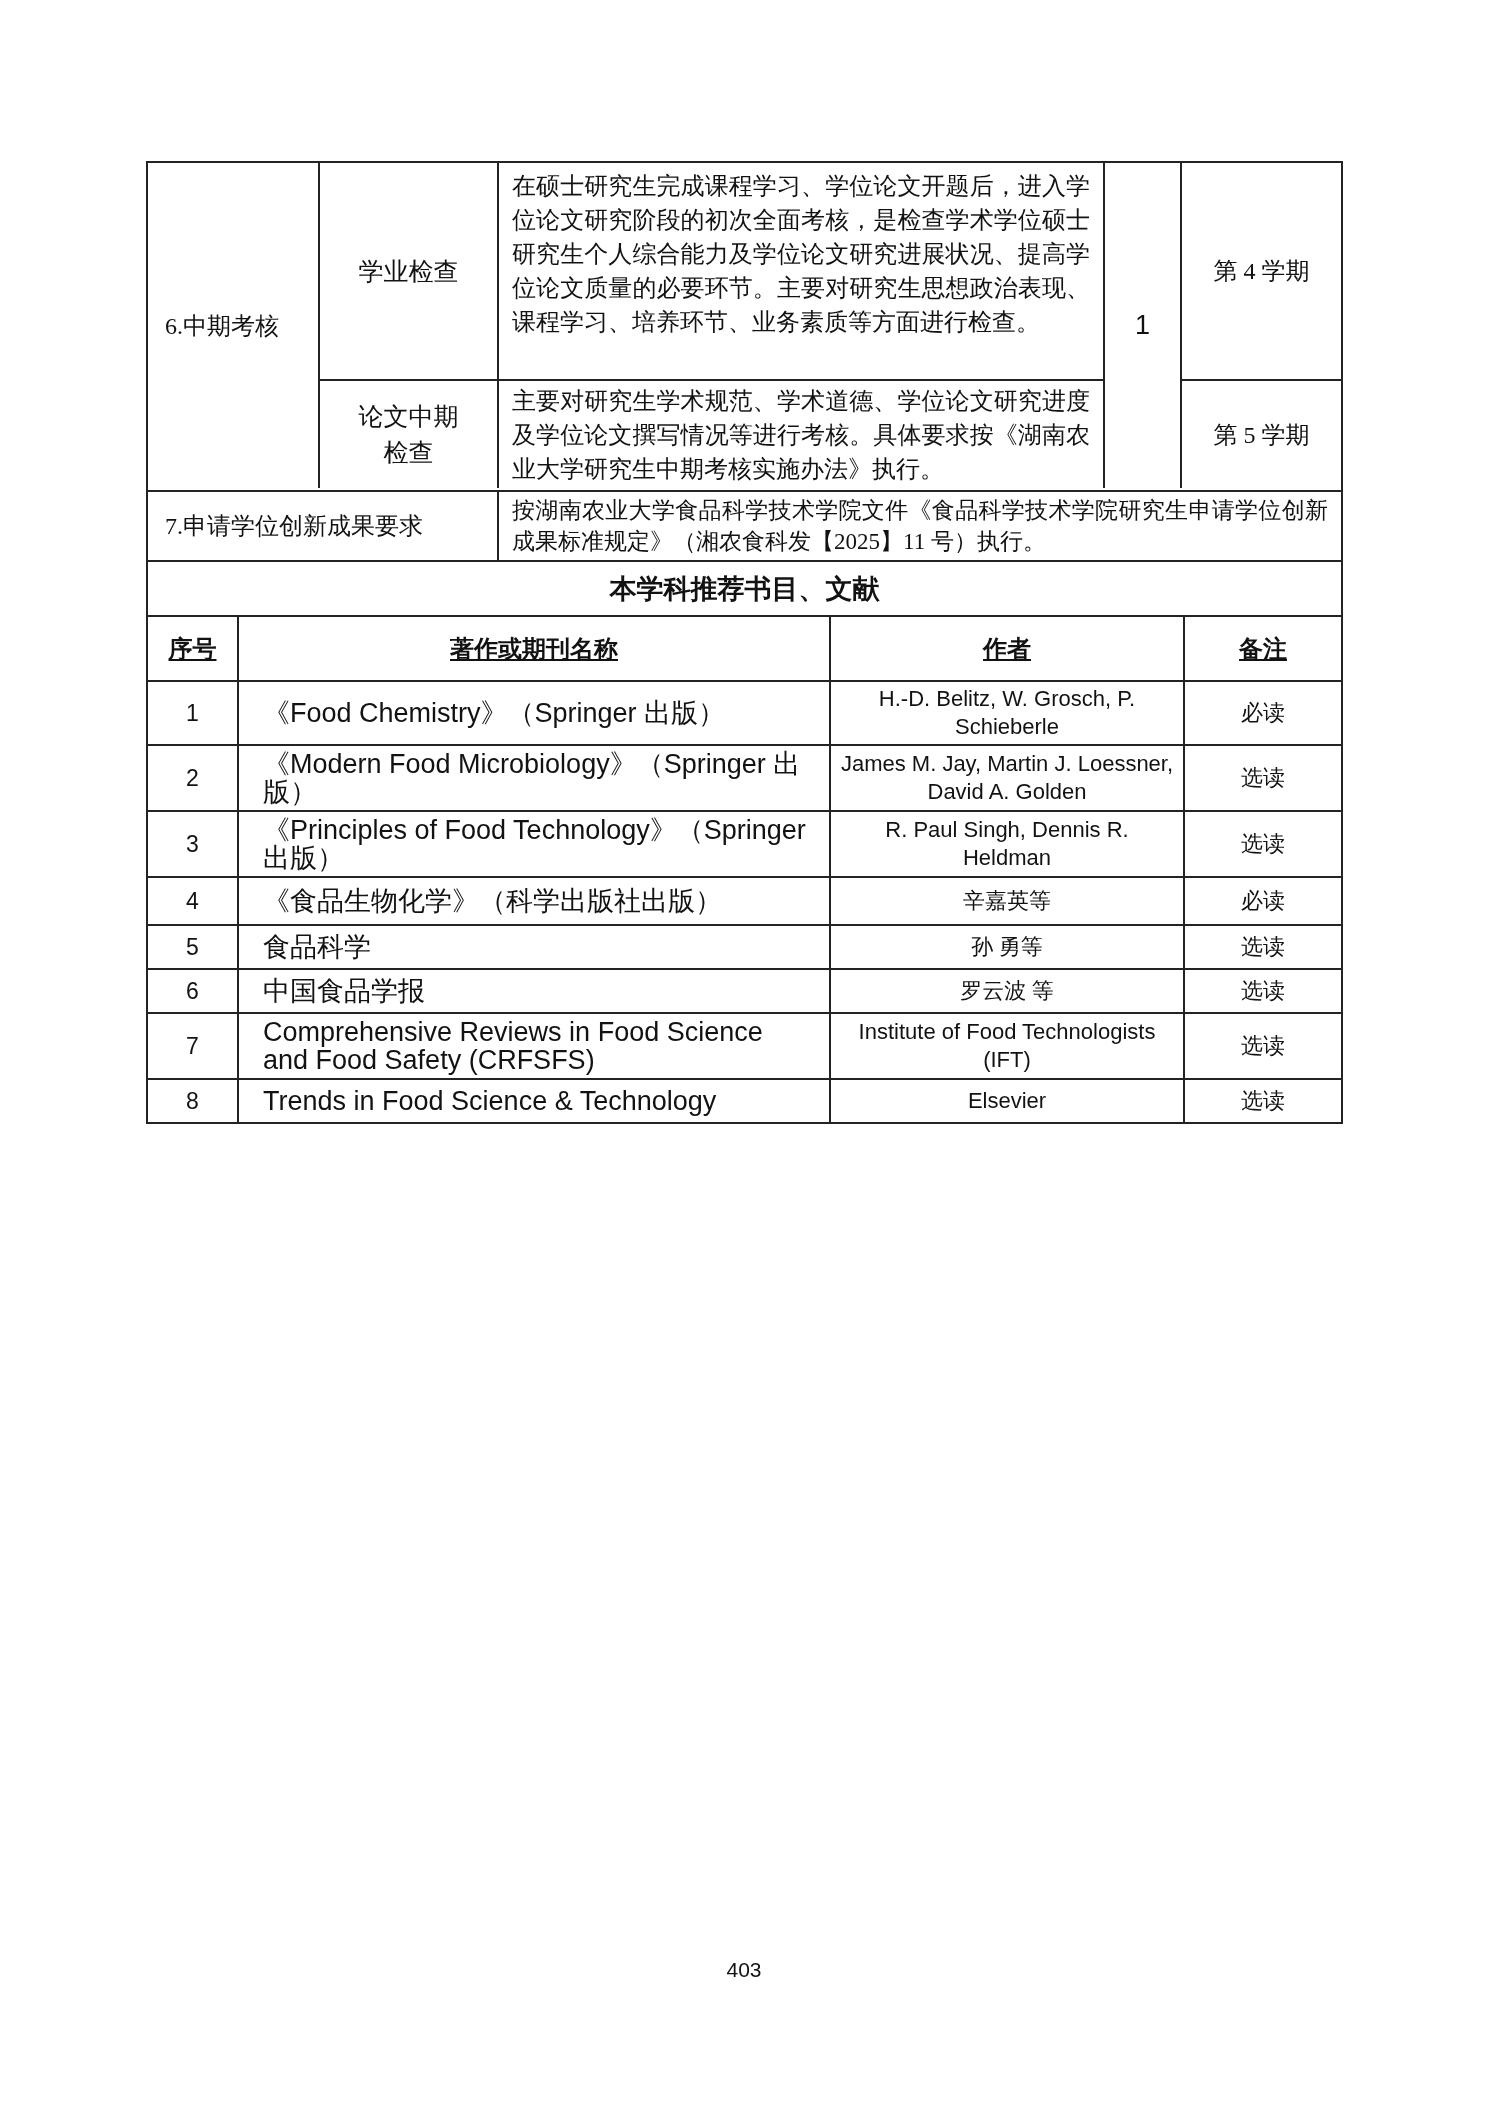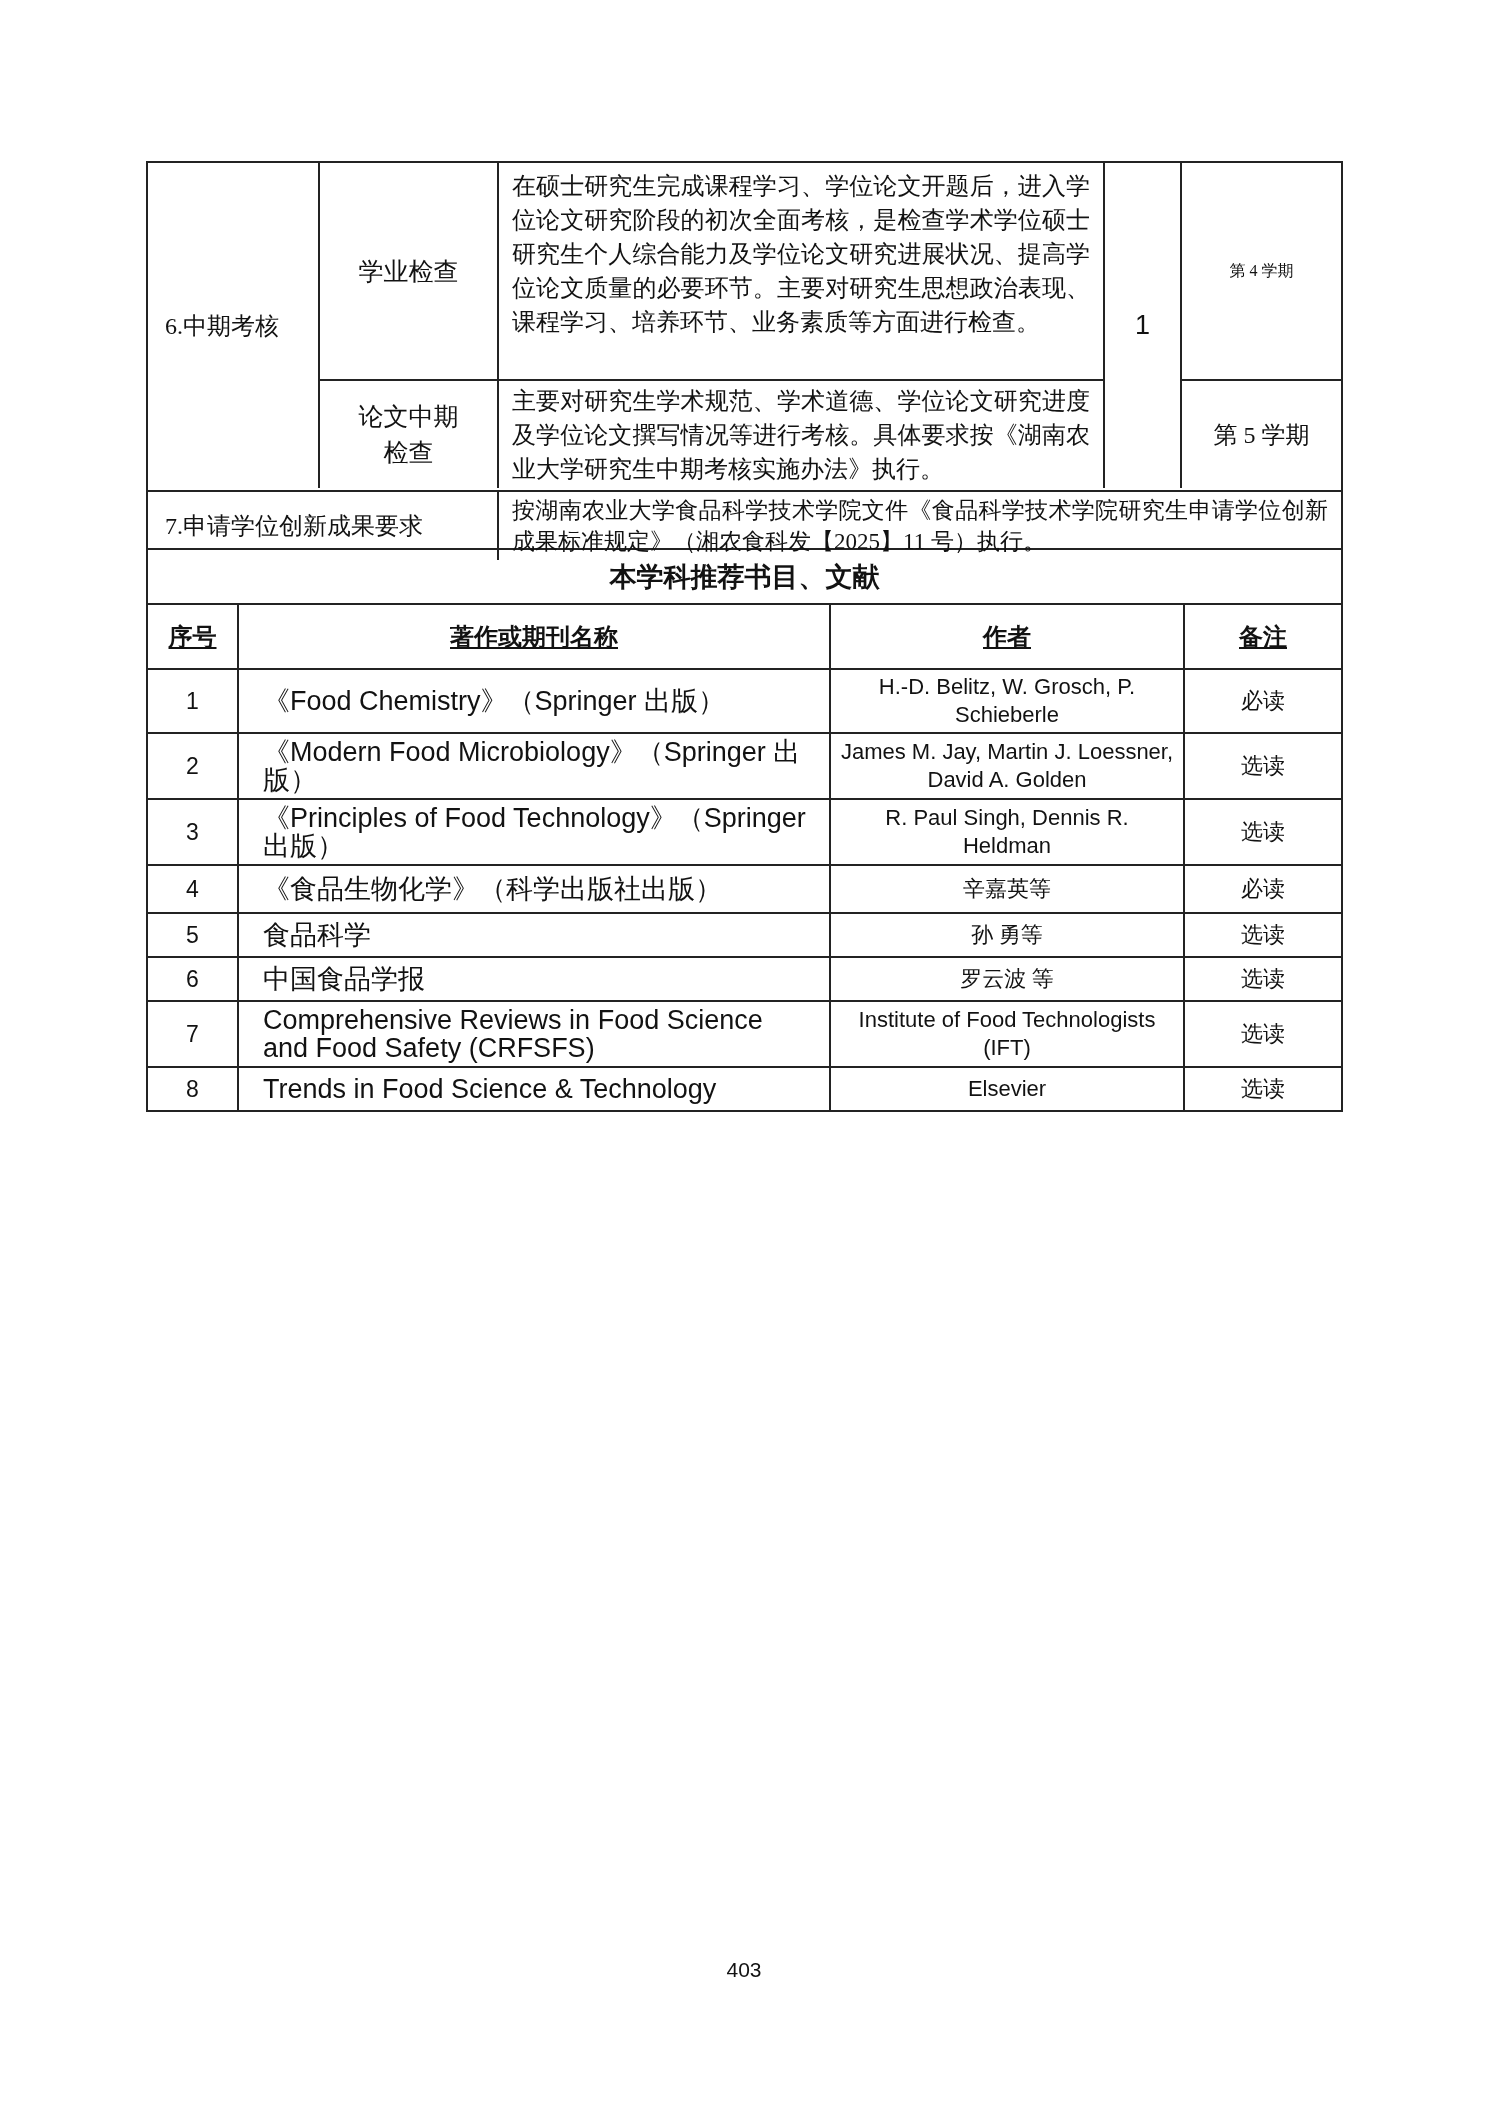--- a/index.html
+++ b/index.html
@@ -49,28 +49,28 @@
     text-align:justify;
   }
   .cell-content-2 {
     grid-row:2; grid-column:3;
     padding:1px 13px;
     font-size:24px; line-height:34px;
     text-align:justify;
     display:flex; align-items:center;
   }
   .cell-credit { grid-row:1 / 3; grid-column:4; font-size:27px; }
-  .cell-sem-1 { grid-row:1; grid-column:5; font-size:16px; }
+  .cell-sem-1 { grid-row:1; grid-column:5; font-size:24px; }
   .cell-sem-2 { grid-row:2; grid-column:5; font-size:24px; }
 
   
   .sec-innovation {
     display:grid;
     grid-template-columns:351px 1fr;
-    height:58px;
+    height:70px;
     border-bottom:2px solid #232323;
   }
   .cell-innov-label { padding-left:17px; font-size:24px; }
   .cell-innov-content {
     padding:3px 13px;
     font-size:23px; line-height:31px;
     text-align:justify;
     display:flex; align-items:center;
   }
 

